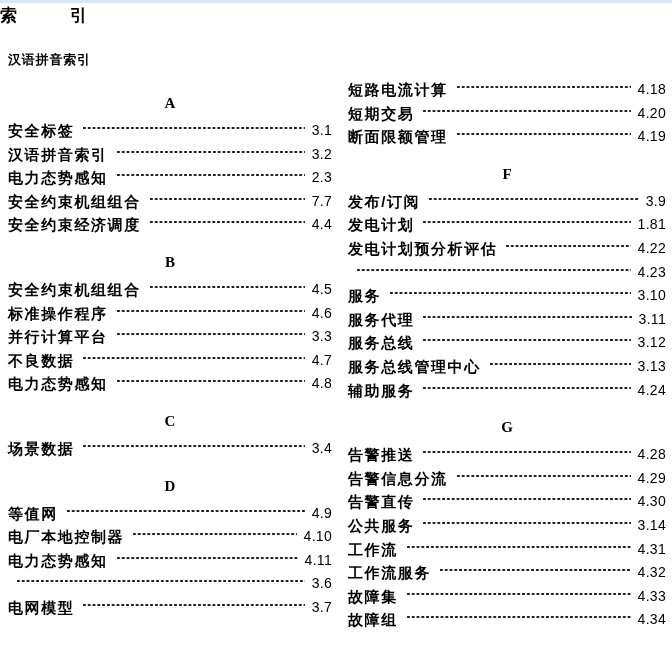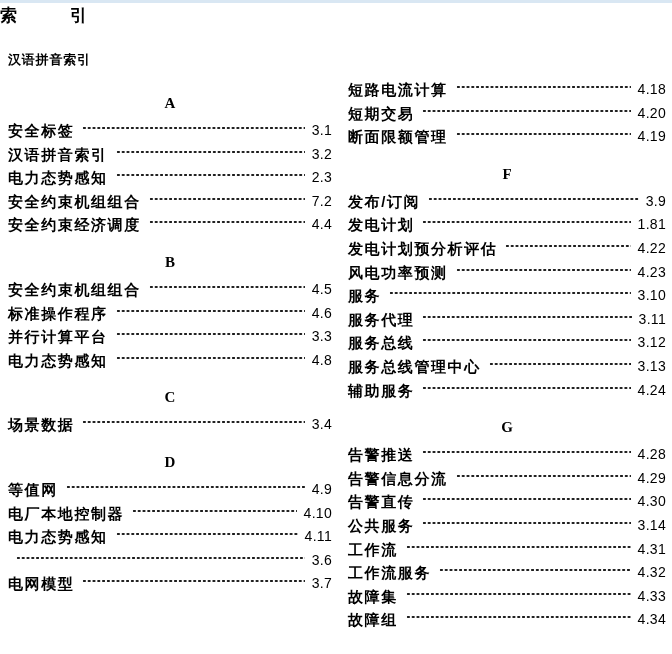--- a/index.html
+++ b/index.html
@@ -107,21 +107,21 @@
 
   <div class="entry">
     <span class="entry-label">电力态势感知</span>
     <span class="leader"></span>
     <span class="entry-ref">2.3</span>
   </div>
 
   <div class="entry">
     <span class="entry-label">安全约束机组组合</span>
     <span class="leader"></span>
-    <span class="entry-ref">7.2</span>
+    <span class="entry-ref">7.7</span>
   </div>
 
   <div class="entry">
     <span class="entry-label">安全约束经济调度</span>
     <span class="leader"></span>
     <span class="entry-ref">4.4</span>
   </div>
 
   <div class="section-letter">B</div>
 
@@ -136,20 +136,25 @@
     <span class="leader"></span>
     <span class="entry-ref">4.6</span>
   </div>
 
   <div class="entry">
     <span class="entry-label">并行计算平台</span>
     <span class="leader"></span>
     <span class="entry-ref">3.3</span>
   </div>
 
+  <div class="entry">
+    <span class="entry-label">不良数据</span>
+    <span class="leader"></span>
+    <span class="entry-ref">4.7</span>
+  </div>
 
   <div class="entry">
     <span class="entry-label">电力态势感知</span>
     <span class="leader"></span>
     <span class="entry-ref">4.8</span>
   </div>
 
   <div class="section-letter">C</div>
 
   <div class="entry">
@@ -223,21 +228,20 @@
     <span class="entry-ref">1.81</span>
   </div>
 
   <div class="entry">
     <span class="entry-label">发电计划预分析评估</span>
     <span class="leader"></span>
     <span class="entry-ref">4.22</span>
   </div>
 
   <div class="entry">
-    <span class="entry-label">风电功率预测</span>
     <span class="leader"></span>
     <span class="entry-ref">4.23</span>
   </div>
 
   <div class="entry">
     <span class="entry-label">服务</span>
     <span class="leader"></span>
     <span class="entry-ref">3.10</span>
   </div>
 

